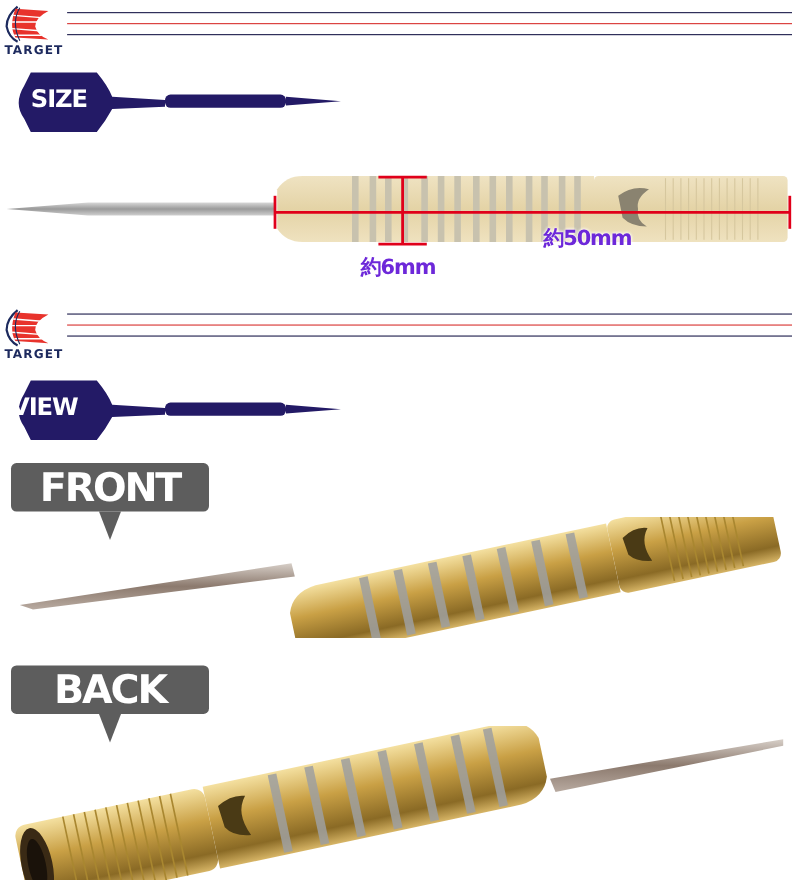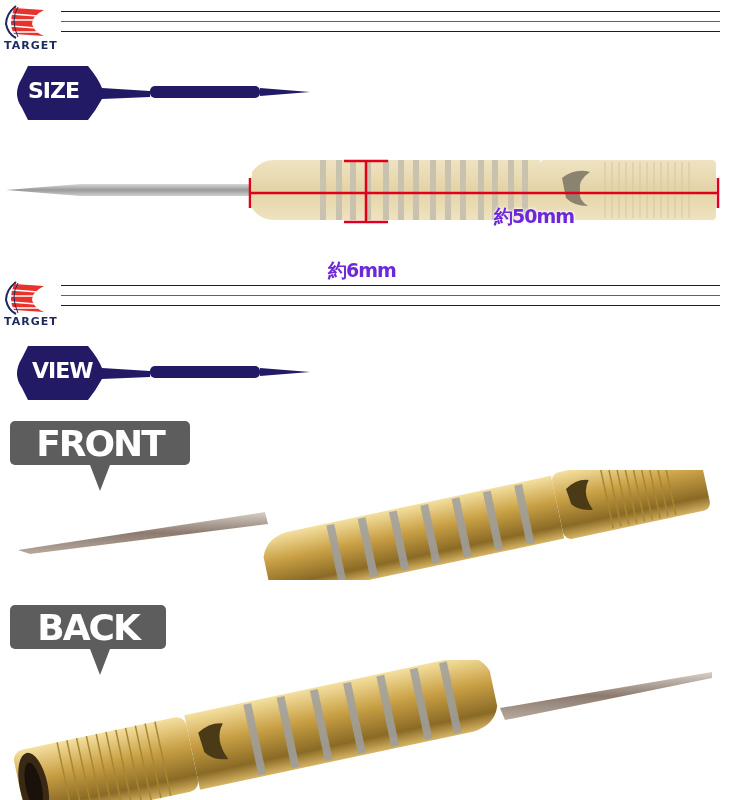--- a/index.html
+++ b/index.html
@@ -91,21 +91,21 @@
     <path d="M562 28 Q575 18 590 22 Q578 30 580 40 Q578 50 588 56 Q574 56 566 48 Z" fill="#8a8370"></path>
     <g stroke="#e0001a" stroke-width="2.5" fill="none">
       <line x1="250" y1="43" x2="718" y2="43"></line>
       <line x1="250" y1="28" x2="250" y2="58"></line>
       <line x1="718" y1="28" x2="718" y2="58"></line>
       <line x1="366" y1="11" x2="366" y2="72"></line>
       <line x1="344" y1="11" x2="388" y2="11"></line>
       <line x1="344" y1="72" x2="388" y2="72"></line>
     </g>
   </svg>
-  <span class="meas" style="left:328px;top:80px;margin-top:28px;">約6mm</span>
+  <span class="meas" style="left:328px;top:80px;">約6mm</span>
   <span class="meas" style="left:494px;top:54px;">約50mm</span>
 </div>
 
 <div class="abs logo" style="left:2px;top:278px;">
   <svg width="60" height="38" viewBox="0 0 60 38">
     <path d="M14 4 Q4 12 4 22 Q6 32 14 36" stroke="#1d2a5e" stroke-width="2" fill="none"></path>
     <path d="M12 6 L42 8 Q30 14 30 22 Q32 30 42 34 L12 32 Q6 22 12 6 Z" fill="#e8332c"></path>
     <path d="M10 12 L36 14 M9 18 L34 18 M9 24 L34 26 M11 30 L36 30" stroke="#fff" stroke-width="1.3"></path>
     <path d="M16 5 Q8 18 16 35" stroke="#1d2a5e" stroke-width="1" fill="none"></path>
   </svg>
@@ -114,21 +114,21 @@
 <div class="rule navy" style="top:285px;"></div>
 <div class="rule red" style="top:295px;"></div>
 <div class="rule navy" style="top:305px;"></div>
 
 <div class="abs" style="left:10px;top:344px;width:300px;height:58px;">
   <svg width="300" height="58" viewBox="0 0 300 58">
     <path d="M18 2 L78 2 Q88 14 92 24 L140 27 L140 33 L92 35 Q86 46 78 56 L18 56 L12 44 Q2 30 12 14 Z" fill="#231a66"></path>
     <rect x="140" y="22" width="110" height="12" rx="5" fill="#231a66"></rect>
     <path d="M250 24 L300 28 L250 32 Z" fill="#231a66"></path>
   </svg>
-  <span class="flight-label" style="left:22px;top:14px;">VIEW</span>
+  <span class="flight-label" style="left:0;top:14px;">VIEW</span>
 </div>
 
 <div class="bubble" style="left:10px;top:421px;width:180px;height:44px;">
   <span>FRONT</span>
 </div>
 <div class="abs" style="left:0;top:470px;width:730px;height:110px;">
   <svg width="730" height="110" viewBox="0 0 730 110">
     <defs>
       <linearGradient id="gold" x1="0" y1="0" x2="0" y2="1">
         <stop offset="0" stop-color="#f4e0a0"></stop>
@@ -164,21 +164,21 @@
           <line x1="650" y1="28" x2="650" y2="92"></line>
         <line x1="658" y1="28" x2="658" y2="92"></line>
           <line x1="666" y1="28" x2="666" y2="92"></line>
           <line x1="674" y1="28" x2="674" y2="92"></line>
       </g>
       <path d="M572 44 Q585 36 596 40 Q586 52 594 70 Q580 68 574 60 Z" fill="#4a3a15"></path>
     </g>
   </svg>
 </div>
 
-<div class="bubble" style="left:10px;top:605px;width:156px;height:44px;">
+<div class="bubble" style="left:10px;top:605px;width:180px;height:44px;">
   <span>BACK</span>
 </div>
 <div class="abs" style="left:0;top:660px;width:730px;height:140px;">
   <svg width="730" height="140" viewBox="0 0 730 140">
     <defs>
       <linearGradient id="gold2" x1="0" y1="0" x2="0" y2="1">
         <stop offset="0" stop-color="#f4e0a0"></stop>
           <stop offset="0.4" stop-color="#c9a045"></stop>
           <stop offset="0.8" stop-color="#8a6a25"></stop>
           <stop offset="1" stop-color="#d7b566"></stop>

